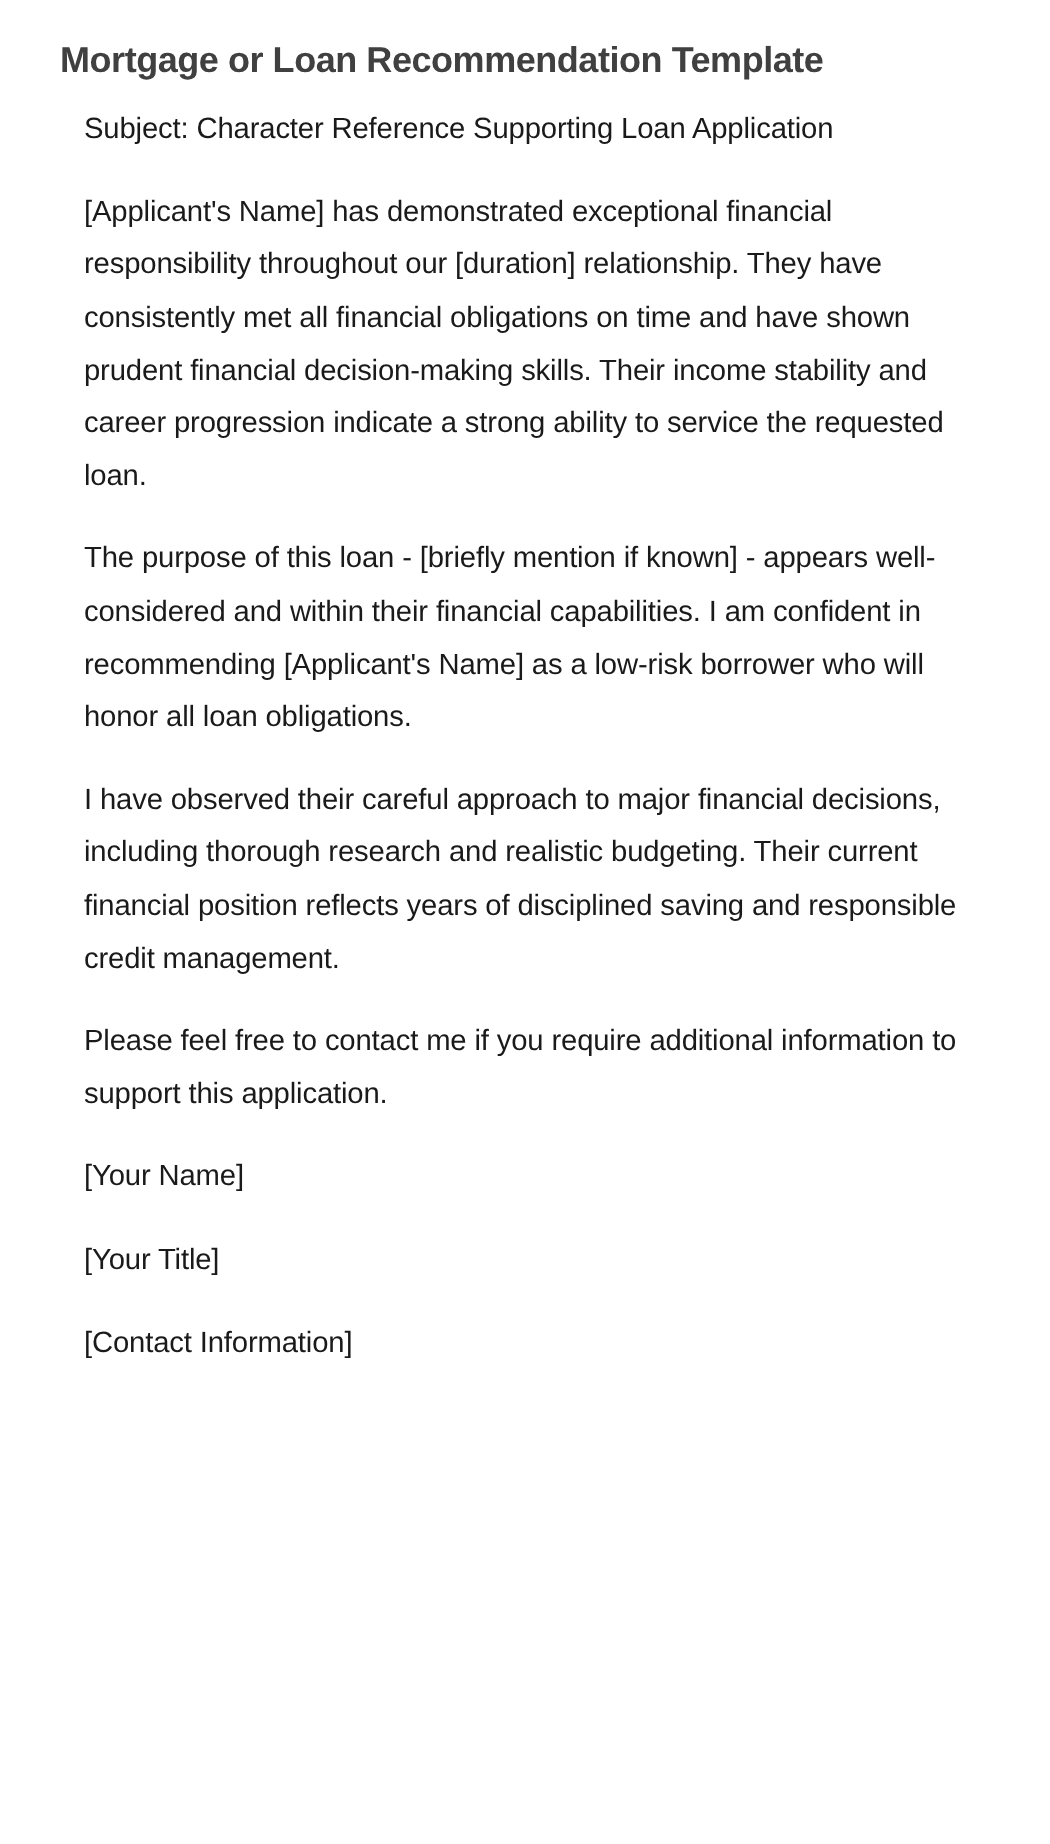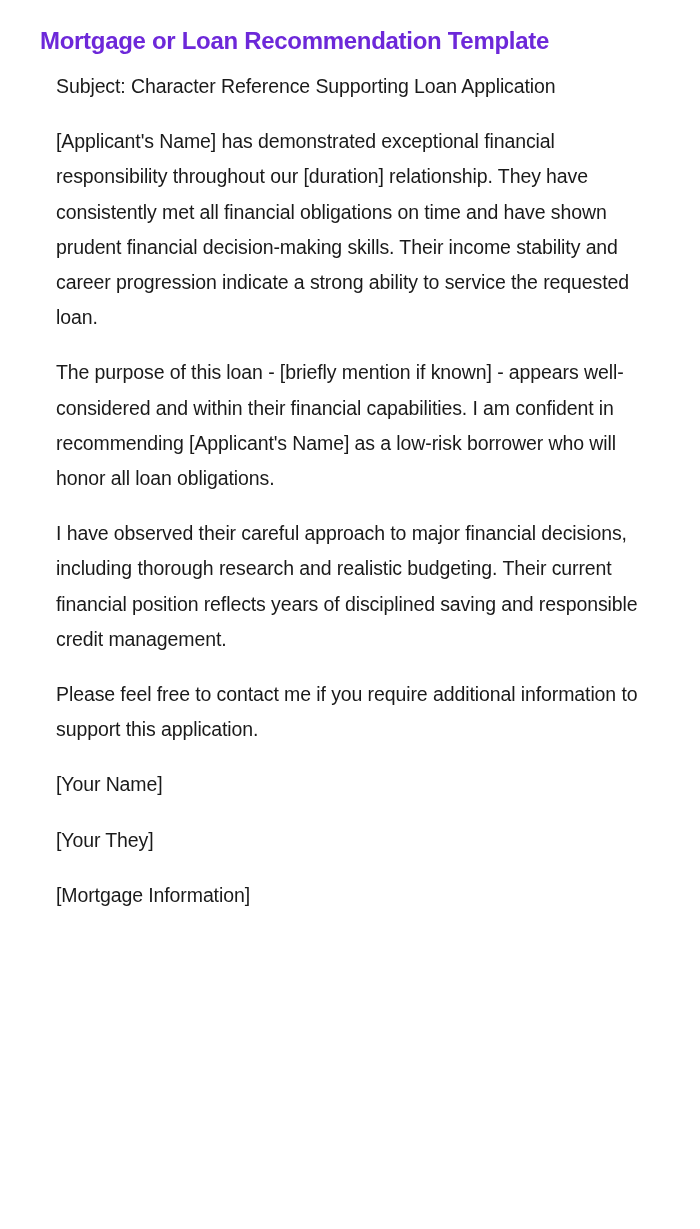--- a/index.html
+++ b/index.html
@@ -18,35 +18,35 @@
       padding: 24px 40px 0 40px;
       box-sizing: border-box;
       width: 700px;
     }
     .title {
       font-size: 24px;
       font-weight: bold;
       line-height: 34px;
       margin: 0 0 11px 0;
       letter-spacing: -0.3px;
-      color: #6d28d9;
+      color: #404040;
     }
     .para {
       font-size: 19.5px;
       line-height: 35.2px;
       margin: 0 0 20px 16px;
       letter-spacing: -0.1px;
     }
   </style>
 </head>
 <body>
 
 <div class="doc">
   <h1 class="title">Mortgage or Loan Recommendation Template</h1>
   <p class="para">Subject: Character Reference Supporting Loan Application</p>
   <p class="para">[Applicant's Name] has demonstrated exceptional financial responsibility throughout our [duration] relationship. They have consistently met all financial obligations on time and have shown prudent financial decision-making skills. Their income stability and career progression indicate a strong ability to service the requested loan.</p>
   <p class="para">The purpose of this loan - [briefly mention if known] - appears well-considered and within their financial capabilities. I am confident in recommending [Applicant's Name] as a low-risk borrower who will honor all loan obligations.</p>
   <p class="para">I have observed their careful approach to major financial decisions, including thorough research and realistic budgeting. Their current financial position reflects years of disciplined saving and responsible credit management.</p>
   <p class="para">Please feel free to contact me if you require additional information to support this application.</p>
   <p class="para">[Your Name]</p>
-  <p class="para">[Your They]</p>
-  <p class="para">[Mortgage Information]</p>
+  <p class="para">[Your Title]</p>
+  <p class="para">[Contact Information]</p>
 </div>
 
 </body></html>

